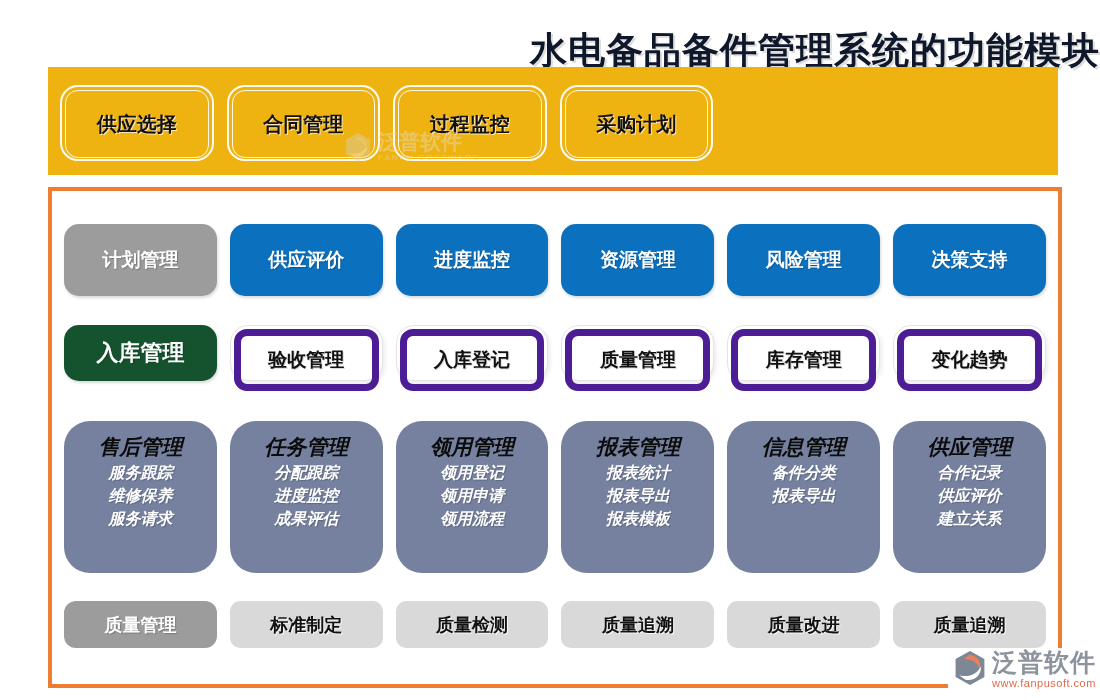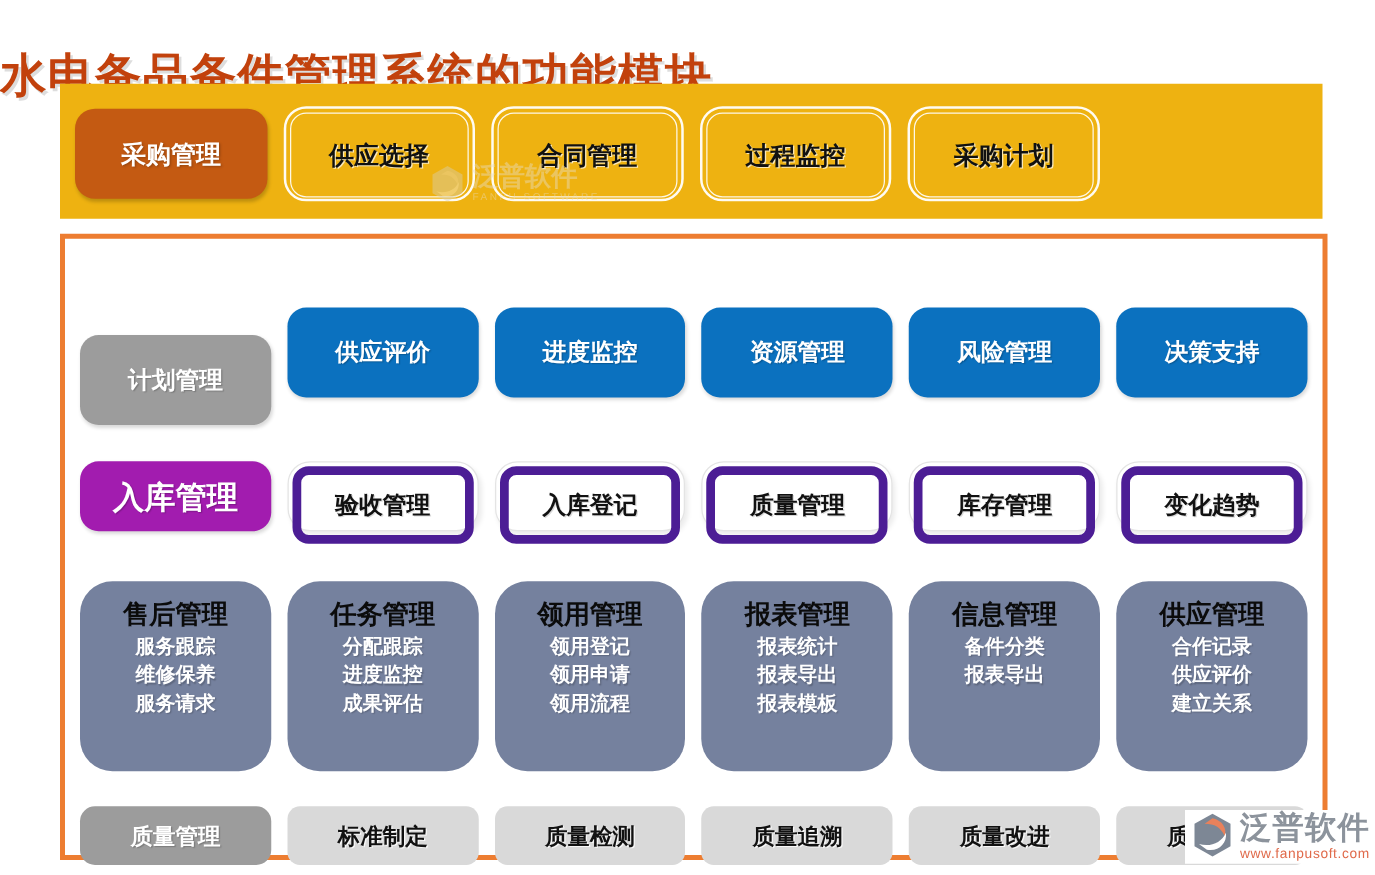--- a/index.html
+++ b/index.html
@@ -2,22 +2,22 @@
 <html><head>
 <meta charset="utf-8">
 <style>
   html,body{margin:0;padding:0;}
   body{
     width:1100px;height:700px;position:relative;background:#ffffff;
     font-family:"Liberation Sans","DejaVu Sans",sans-serif;
     overflow:hidden;
   }
   .title{
-    position:absolute;top:36px;left:0;width:100%;margin:0;
-    text-align:left;font-size:37px;font-weight:bold;color:#c2410c;
+    position:absolute;top:26px;left:0;width:100%;margin:0;
+    text-align:right;font-size:37px;font-weight:bold;color:#0f172a;
     letter-spacing:1px;text-shadow:2px 2px 0 rgba(120,120,120,.25);
   }
   
   .banner{
     position:absolute;left:48px;top:67px;width:1010px;height:108px;
     background:#EEB211;box-sizing:border-box;
     display:grid;grid-template-columns:repeat(6,1fr);gap:13px;
     padding:18px 12px;align-items:center;
   }
   .lead-btn{
@@ -54,36 +54,36 @@
   }
   .row1{margin-top:33px;}
   .row2{margin-top:29px;}
   .row3{margin-top:40px;align-items:start;}
   .row4{margin-top:28px;}
   .pill{
     display:flex;align-items:center;justify-content:center;
     font-weight:bold;color:#ffffff;text-shadow:1px 1px 1px rgba(0,0,0,.22);
     border-radius:15px;
   }
-  .pill-gray{background:#9C9C9C;height:72px;font-size:19px;box-shadow:1px 2px 3px rgba(0,0,0,.15);margin-top:44px;}
-  .pill-gray2{background:#a21caf;height:56px;font-size:25px;box-shadow:1px 2px 3px rgba(0,0,0,.15);}
+  .pill-gray{background:#9C9C9C;height:72px;font-size:19px;box-shadow:1px 2px 3px rgba(0,0,0,.15);}
+  .pill-gray2{background:#14532d;height:56px;font-size:22px;box-shadow:1px 2px 3px rgba(0,0,0,.15);}
   .pill-blue{background:#0B71BF;height:72px;font-size:19px;box-shadow:1px 2px 3px rgba(0,0,0,.15);}
   .w-btn{
     background:#ffffff;border:1px solid #e4e4e4;border-radius:18px;padding:3px;
     height:56px;box-sizing:border-box;box-shadow:2px 3px 4px rgba(0,0,0,.08);
   }
   .w-in{
     height:100%;border:7px solid #4c1d95;border-radius:13px;
     display:flex;align-items:center;justify-content:center;
     font-size:19px;font-weight:bold;color:#111111;
     text-shadow:1px 1px 0 rgba(0,0,0,.15);
   }
   .card{
     background:#75819E;border-radius:26px;height:152px;box-sizing:border-box;
-    padding-top:12px;text-align:center;
+    padding-top:12px;text-align:center;font-style:italic;
   }
   .card-title{font-size:21px;font-weight:bold;color:#0b0b0b;}
   .card-item{font-size:16px;font-weight:bold;color:#ffffff;margin-top:2px;
     text-shadow:1px 1px 1px rgba(0,0,0,.2);}
   .flat{
     background:#D9D9D9;height:47px;border-radius:10px;
     display:flex;align-items:center;justify-content:center;
     font-size:18px;font-weight:bold;color:#111111;
     text-shadow:1px 1px 0 rgba(255,255,255,.8);
   }
@@ -98,21 +98,20 @@
   .f-texts{display:flex;flex-direction:column;line-height:1;}
   .f-brand{font-size:25px;font-weight:bold;color:#8C939C;letter-spacing:1px;}
   .f-url{font-size:11px;color:#E06A4A;margin-top:3px;letter-spacing:.5px;}
 </style>
 </head>
 <body>
 
 <h1 class="title">水电备品备件管理系统的功能模块</h1>
 
 <div class="banner">
-  <div class="lead-btn lead-orange">采购管理</div>
   <div class="y-btn">
     <div class="y-in">供应选择</div>
   </div>
   <div class="y-btn">
     <div class="y-in">合同管理</div>
   </div>
   <div class="y-btn">
     <div class="y-in">过程监控</div>
   </div>
   <div class="y-btn">

